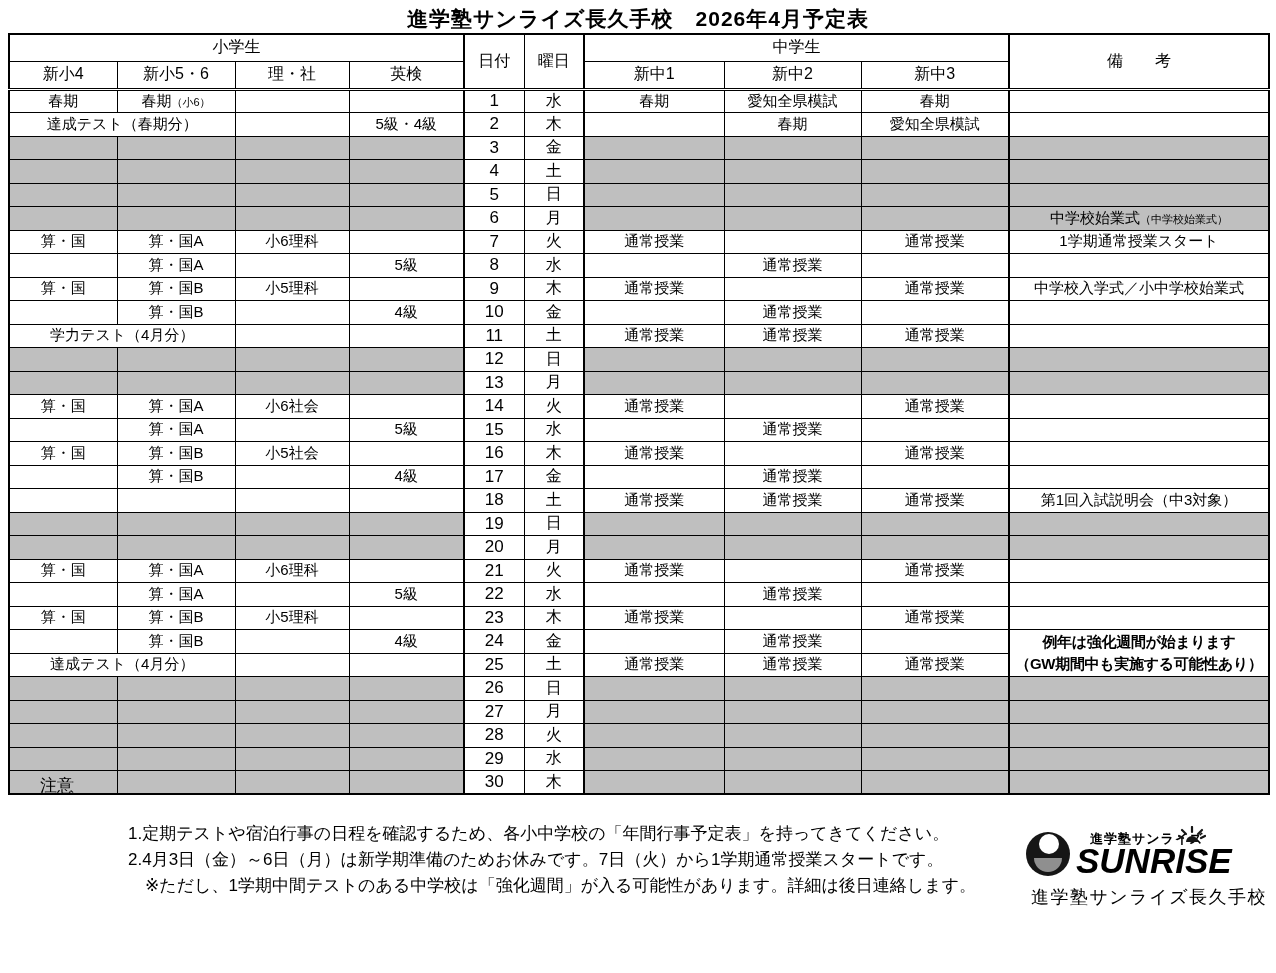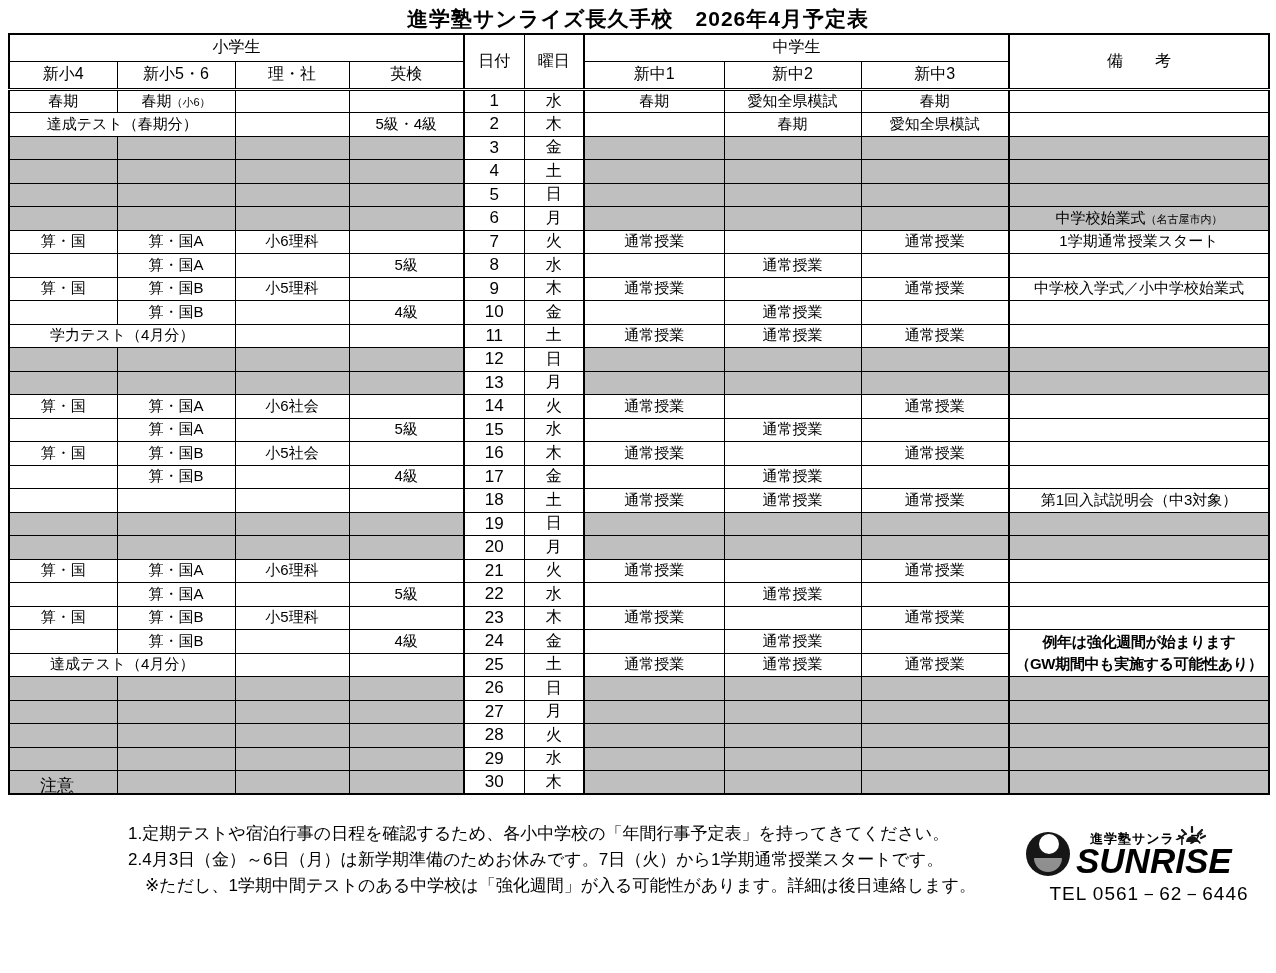--- a/index.html
+++ b/index.html
@@ -153,21 +153,21 @@
       <tr>
         <td class=" sh"></td>
         <td class=" sh"></td>
         <td class=" sh"></td>
         <td class=" sh"></td>
         <td class="date tl">6</td>
         <td class="day trr">月</td>
         <td class=" sh"></td>
         <td class=" sh"></td>
         <td class=" sh"></td>
-        <td class="rem tl sh" rowspan="1"><span>中学校始業式</span><span class="small">（名古屋市内）</span></td>
+        <td class="rem tl sh" rowspan="1"><span>中学校始業式</span><span class="small">（中学校始業式）</span></td>
       </tr>
       <tr>
         <td>算・国</td>
         <td>算・国A</td>
         <td>小6理科</td>
         <td></td>
         <td class="date tl">7</td>
         <td class="day trr">火</td>
         <td>通常授業</td>
         <td></td>
@@ -473,14 +473,14 @@
             <line x1="14" y1="6" x2="14" y2="1"></line>
             <line x1="8" y1="8" x2="4" y2="4"></line>
             <line x1="20" y1="8" x2="24" y2="4"></line>
             <line x1="5" y1="12" x2="1" y2="10"></line>
             <line x1="23" y1="12" x2="27" y2="10"></line>
           </g>
         </svg>
       </span>
     </div>
   </div>
-  <div class="brand-tel">TEL 0561－62－6446</div>
+  <div class="brand-name">進学塾サンライズ長久手校</div>
 </div>
 
 </body></html>

